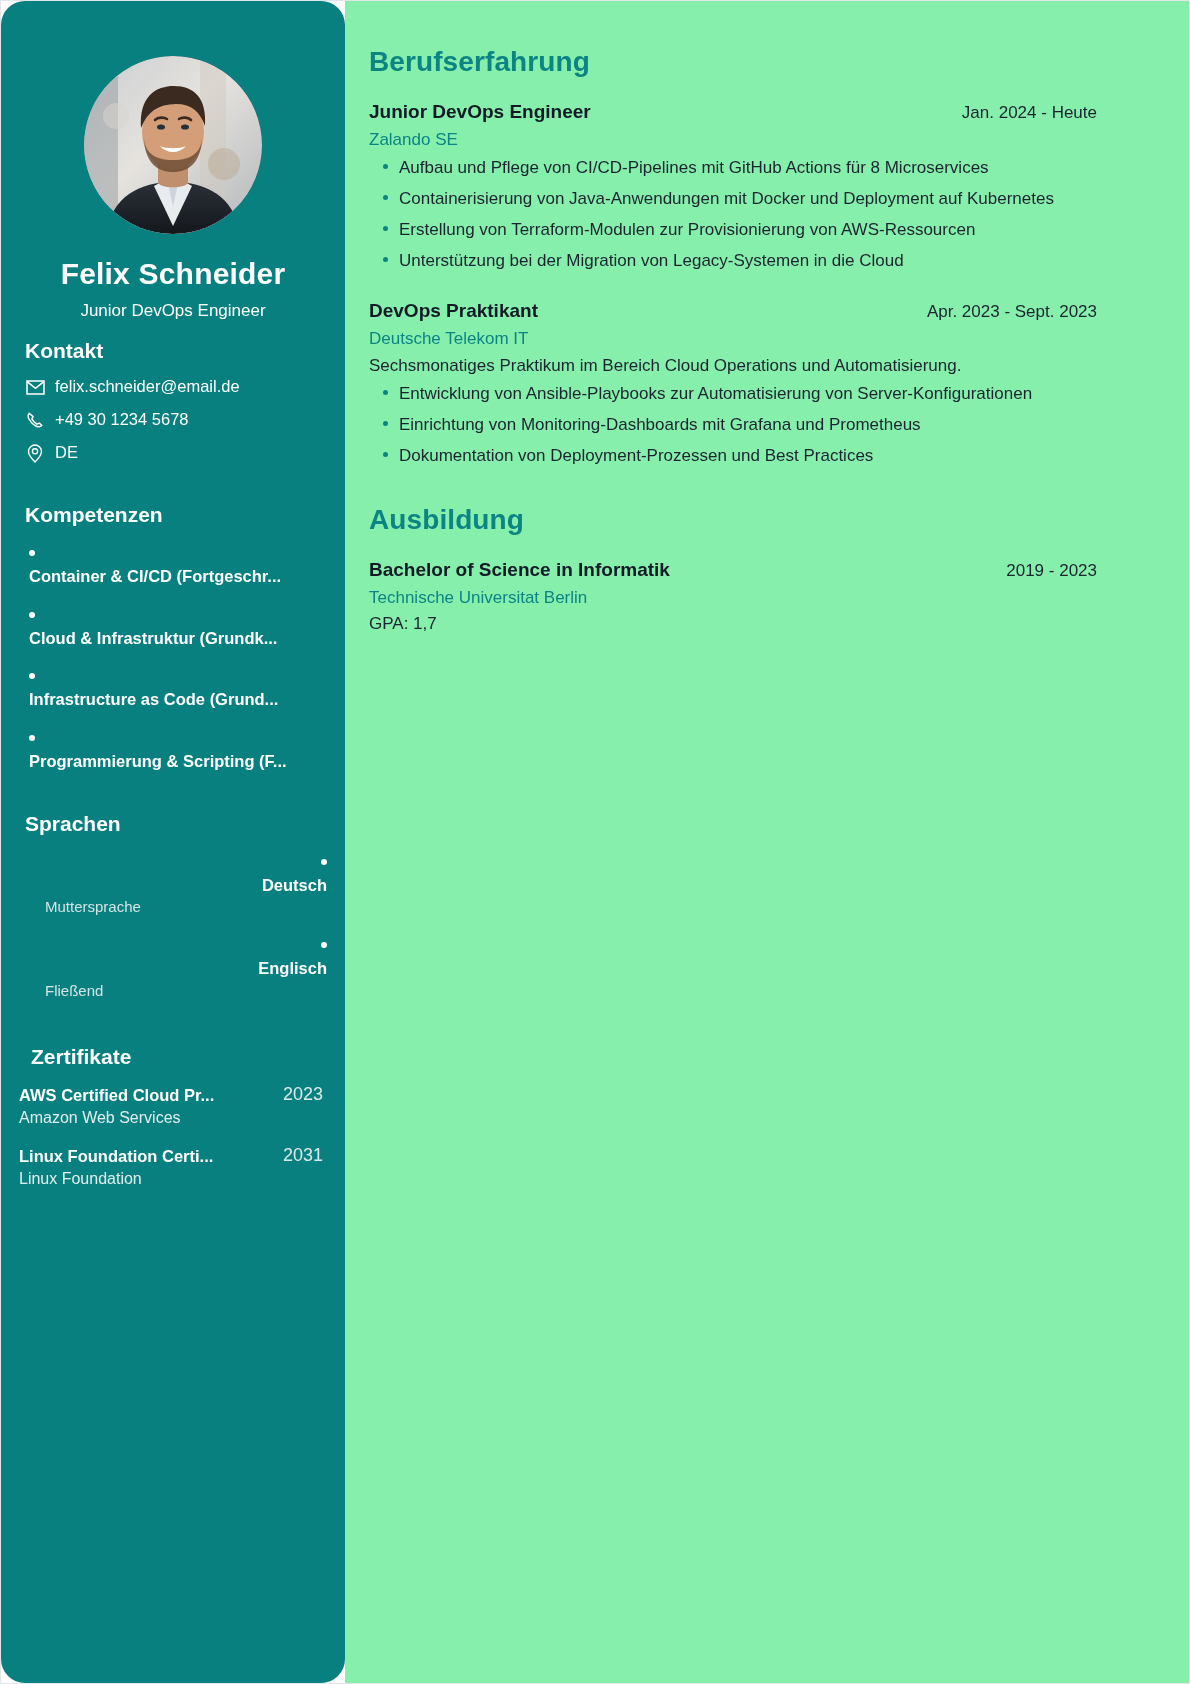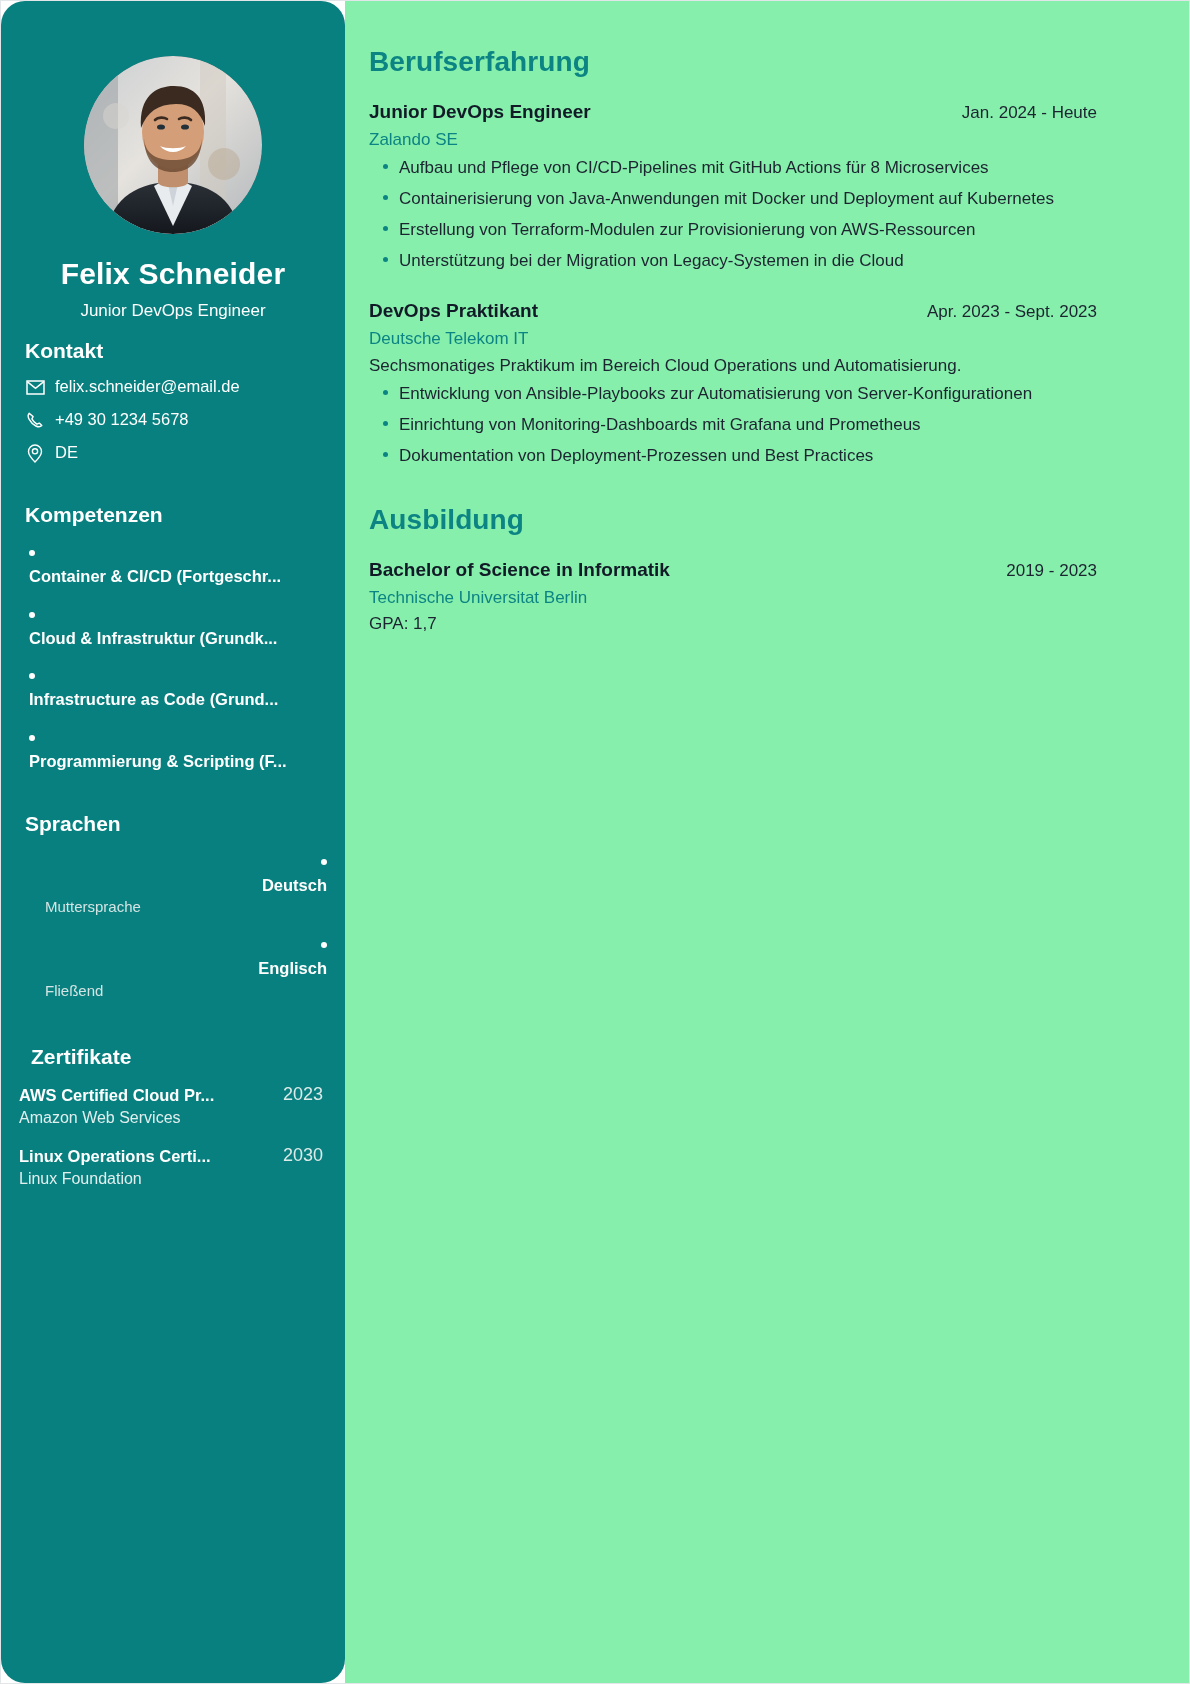--- a/index.html
+++ b/index.html
@@ -373,22 +373,22 @@
     <div>
       <div class="cert-item">
         <div class="cert-top">
           <span class="cert-name">AWS Certified Cloud Pr...</span>
           <span class="cert-year">2023</span>
         </div>
         <div class="cert-issuer">Amazon Web Services</div>
       </div>
       <div class="cert-item">
         <div class="cert-top">
-          <span class="cert-name">Linux Operations Certi...</span>
-          <span class="cert-year">2030</span>
+          <span class="cert-name">Linux Foundation Certi...</span>
+          <span class="cert-year">2031</span>
         </div>
         <div class="cert-issuer">Linux Foundation</div>
       </div>
     </div>
 
   </aside>
 
   <main class="main">
 
     <h2 class="sec-heading">Berufserfahrung</h2>

